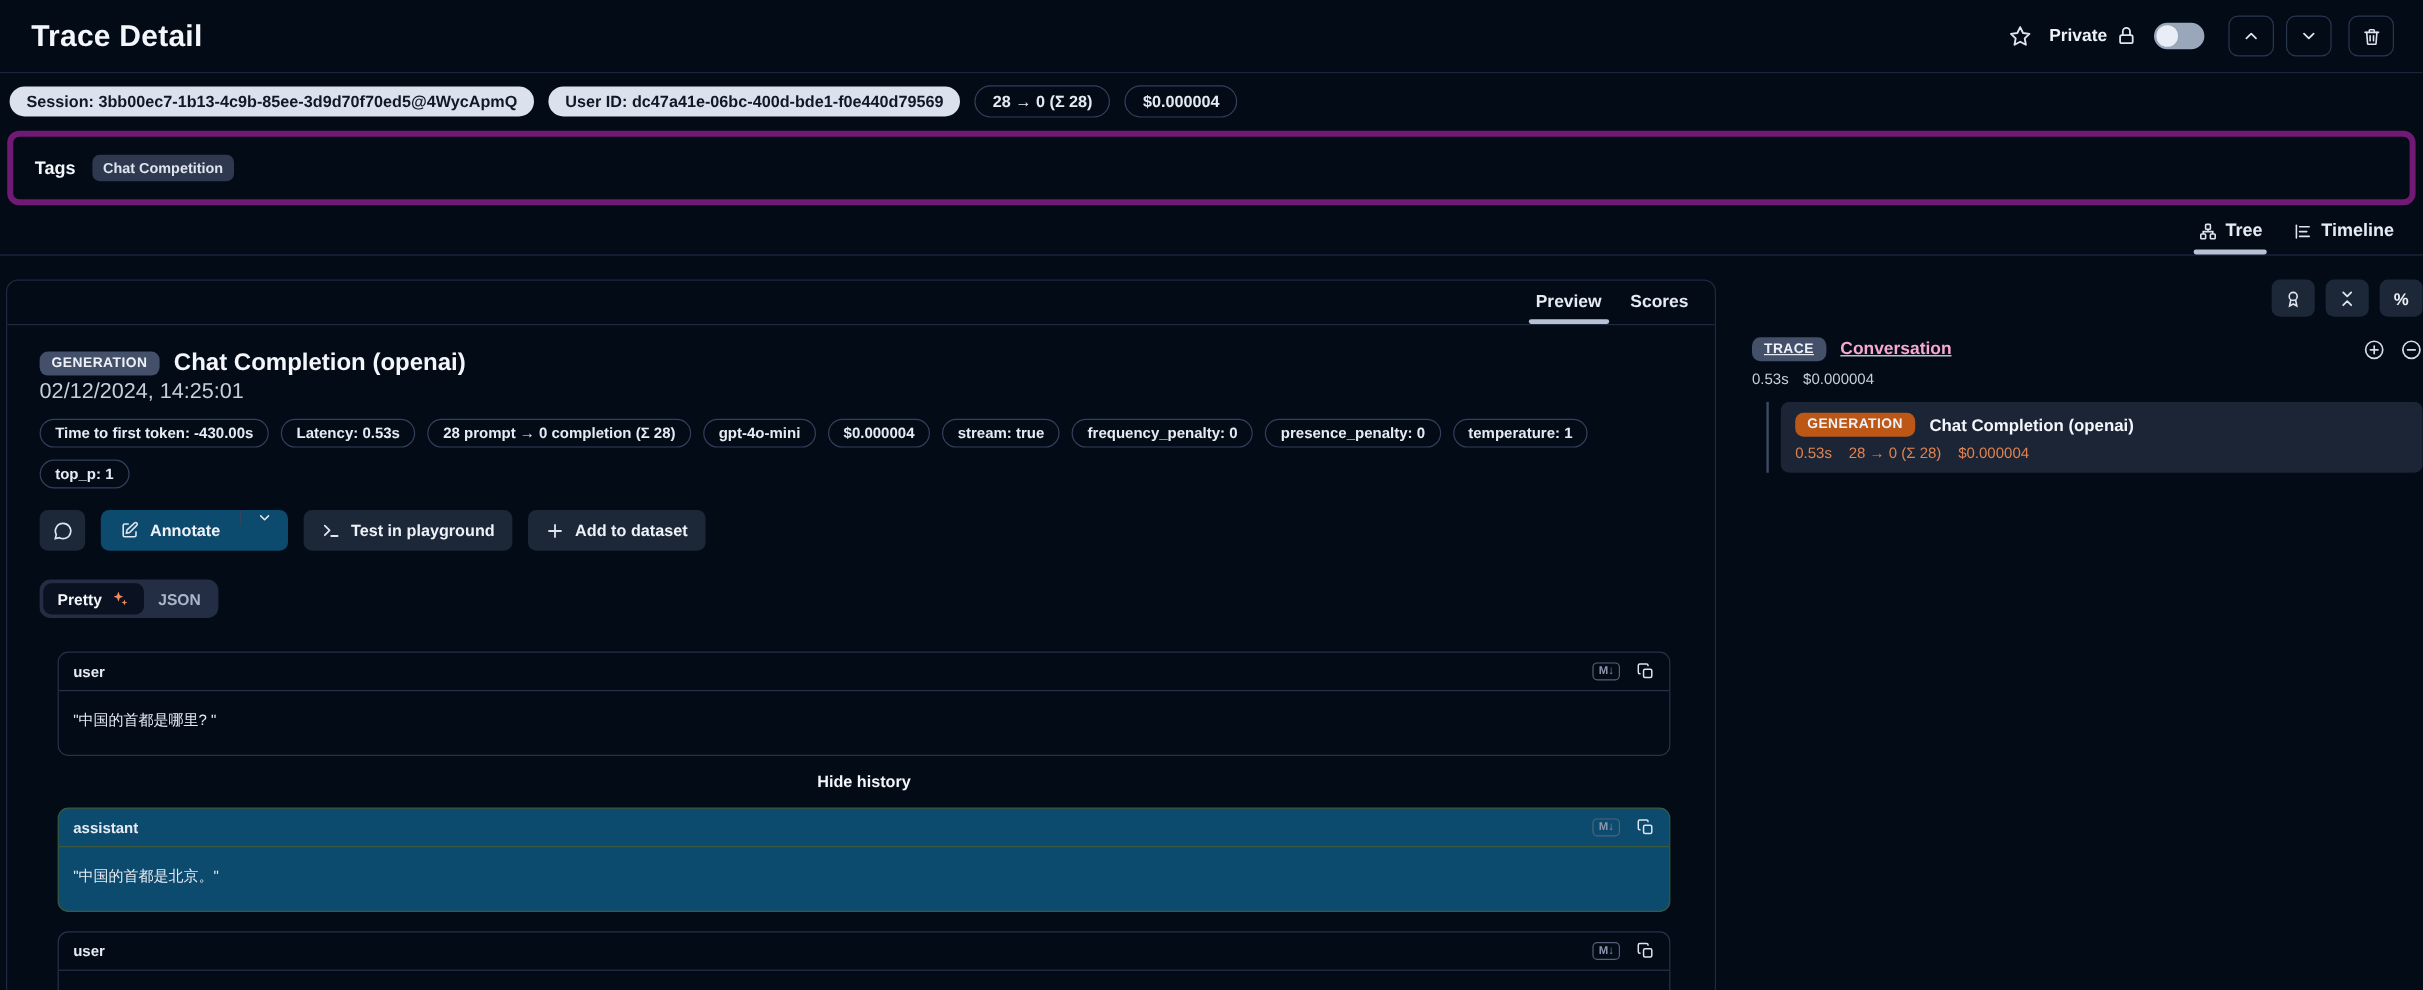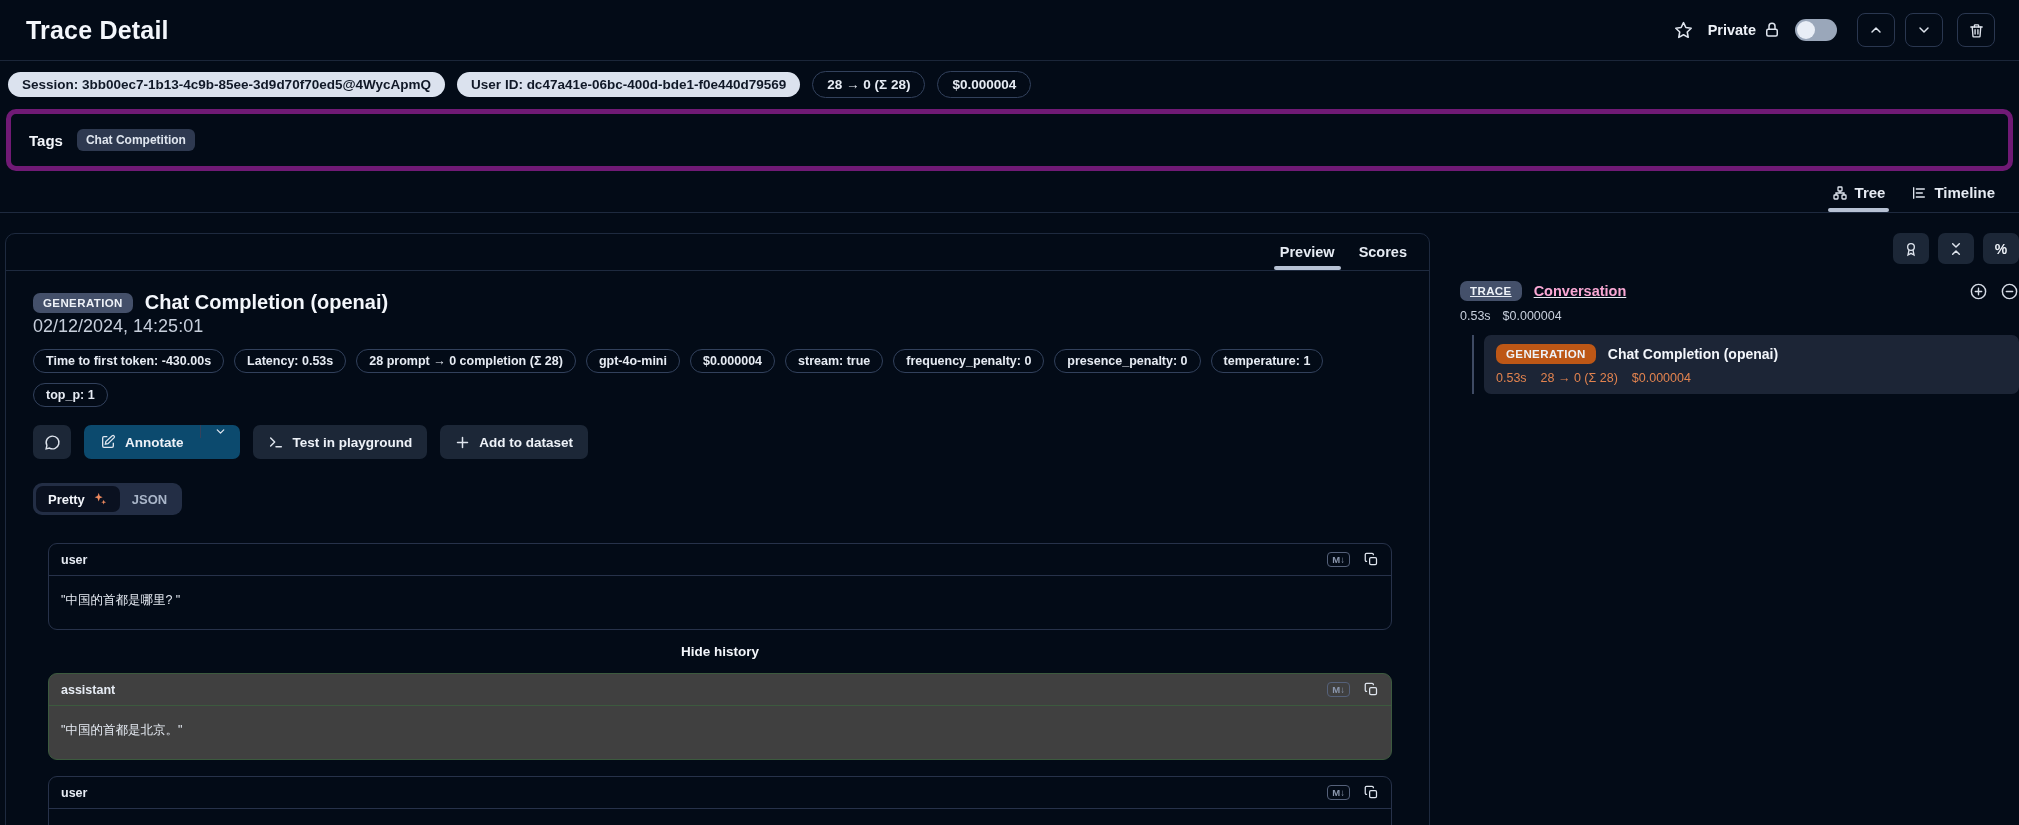--- a/index.html
+++ b/index.html
@@ -89,21 +89,21 @@
   .messages { margin-top:28px; padding:0 10px 0 15px; }
   .msg { border:1px solid #27324a; border-radius:9px; overflow:hidden; }
   .msg + .msg { margin-top:16px; }
   .msg-head { display:flex; align-items:center; justify-content:space-between;
               padding:8px 12px; border-bottom:1px solid #27324a; }
   .msg-role { font-size:12.5px; font-weight:bold; color:#e6ebf3; }
   .msg-tools { display:flex; align-items:center; gap:14px; color:#8b97ad; }
   .md-chip { border:1px solid #55617a; border-radius:4px; font-size:9.5px; font-weight:bold;
              padding:1px 4px; color:#8b97ad; cursor:pointer; }
   .msg-body { padding:16px 12px 20px 12px; font-size:12.5px; color:#e6ebf3; min-height:48px; }
-  .msg.assistant { border-color:#3c5a3e; background:#404040; }
+  .msg.assistant { border-color:#3c5a3e; background:#0c4a6e; }
   .msg.assistant .msg-head { border-bottom-color:#3c5a3e; }
   .hide-history { text-align:center; font-size:13.5px; font-weight:bold; color:#f3f6fb;
                   margin:14px 0; cursor:pointer; }
 
   
   .right-panel { margin-left:30px; width:559px; flex:none; }
   .tree-toolbar { display:flex; justify-content:flex-end; gap:9px; }
   .tool-btn { width:36px; height:31px; border:none; border-radius:7px; background:#1c2737;
               color:#eef2f8; display:flex; align-items:center; justify-content:center; cursor:pointer;
               font-size:14px; font-weight:bold; font-family:inherit; }

